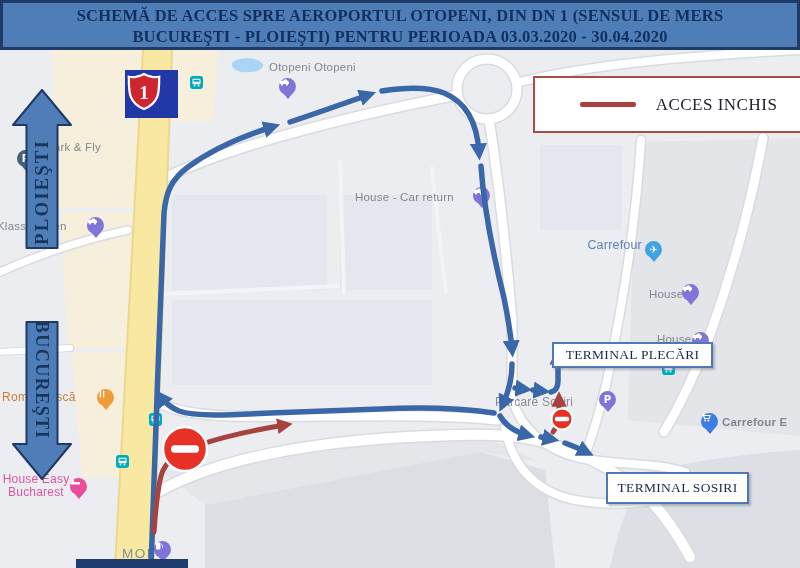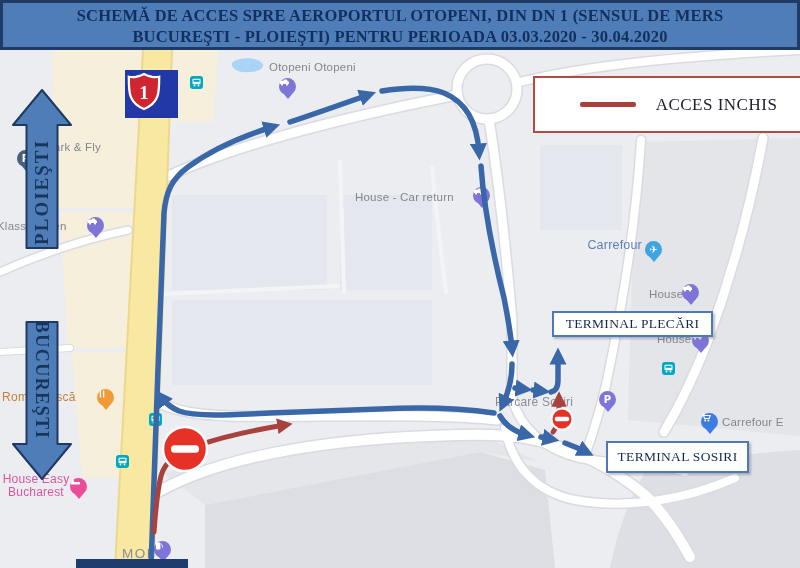--- a/index.html
+++ b/index.html
@@ -30,21 +30,21 @@
   .pin-dblue{background:#3d7ce0;}   .pin-dblue::after{border-top:6px solid #3d7ce0;}
   .pin-orange{background:#f09b38;}  .pin-orange::after{border-top:6px solid #f09b38;}
   .pin-pink{background:#ea4e9b;}    .pin-pink::after{border-top:6px solid #ea4e9b;}
   .pin-slate{background:#47617e;}   .pin-slate::after{border-top:6px solid #47617e;}
   .pin span{color:#fff;font-weight:bold;font-size:10px;font-family:"DejaVu Sans",sans-serif;}
   .busicon{position:absolute;width:13px;height:13px;border-radius:3px;background:#01a9c0;z-index:3;}
   
   .tbox{position:absolute;background:#fff;border:2px solid #4f79b3;z-index:6;
         box-shadow:2px 2px 2px rgba(110,120,140,.45);display:flex;align-items:center;
         justify-content:center;font-family:"Liberation Serif",serif;font-size:13.5px;
-        color:#16294d;letter-spacing:.3px;box-sizing:border-box;}
+        color:#16294d;letter-spacing:.3px;box-sizing:border-box;margin-top:31px;}
   .legend{position:absolute;left:533px;top:76px;width:278px;height:57px;background:#fff;
         border:2.5px solid #b04a44;z-index:6;box-sizing:border-box;display:flex;
         flex-direction:row;justify-content:space-evenly;padding-left:13px;}
   .legrow{display:flex;align-items:center;gap:20px;}
   .sw{width:56px;height:5px;border-radius:2px;flex:0 0 auto;}
   .legtxt{font-family:"Liberation Serif",serif;font-size:17px;color:#20222e;letter-spacing:.5px;}
   
   .shield{position:absolute;left:125px;top:70px;width:53px;height:48px;background:#2238a6;
         z-index:4;display:flex;align-items:center;justify-content:center;}
   .bstrip{position:absolute;left:76px;top:559px;width:112px;height:9px;background:#1e3c6e;z-index:6;}
@@ -122,21 +122,21 @@
   <div class="lbl" style="left:1px;top:112px;padding-left:26px;">ent</div>
   <div class="lbl" style="left:46px;top:141px;">Park &amp; Fly</div>
   <div class="lbl" style="left:-3px;top:220px;">Klass Wagen</div>
   <div class="lbl" style="left:269px;top:61px;">Otopeni Otopeni</div>
   <div class="lbl" style="left:355px;top:191px;">House - Car return</div>
   <div class="lbl lbl-blue" style="left:480px;top:239px;width:162px;">
     <div>Carrefour</div>
   </div>
   <div class="lbl" style="left:649px;top:288px;">House</div>
   <div class="lbl" style="left:657px;top:333px;">House</div>
-  <div class="lbl" style="left:722px;top:416px;">Carrefour E</div>
+  <div class="lbl" style="left:722px;top:416px;font-weight:bold;">Carrefour E</div>
   <div class="lbl lbl-gray12" style="left:495px;top:395px;">Parcare Sosiri</div>
   <div class="lbl lbl-orange" style="left:2px;top:390px;">Românească</div>
   <div class="lbl lbl-pink" style="left:-6px;top:473px;width:84px;">
     <div>House Easy</div>
     <div>Bucharest</div>
   </div>
   <div class="lbl lbl-big" style="left:122px;top:546px;">MOL</div>
 
   <div class="pin pin-violet" style="left:279px;top:78px;">
     <svg width="11" height="9" viewBox="0 0 11 9">

